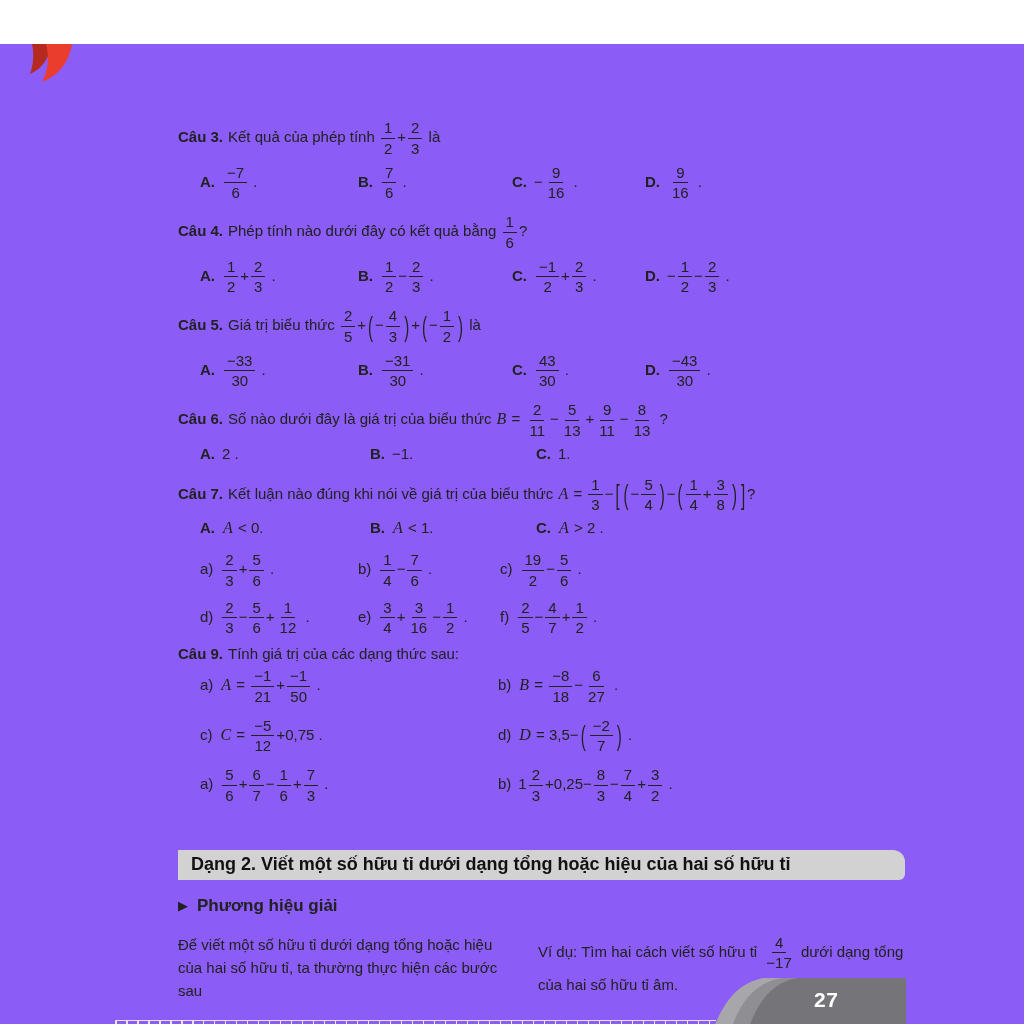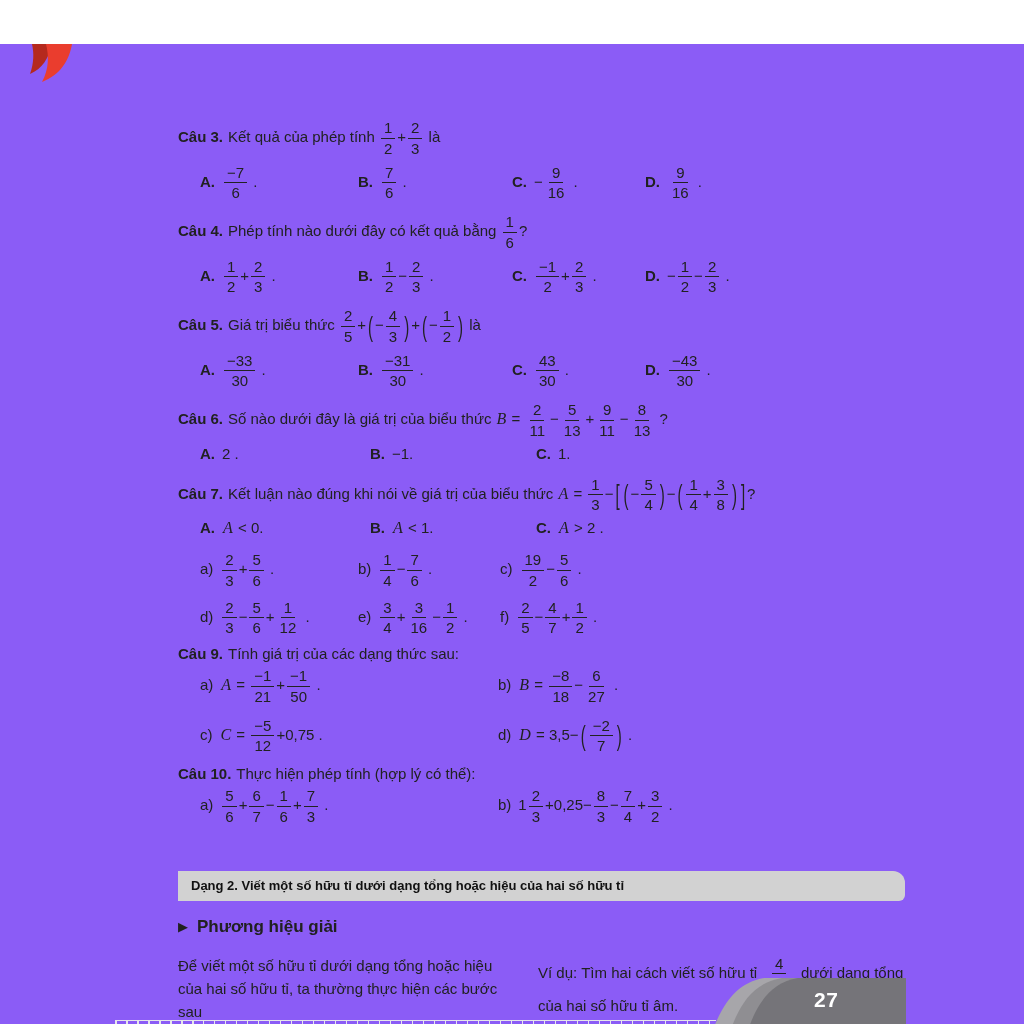--- a/index.html
+++ b/index.html
@@ -26,21 +26,21 @@
   
   .frac{display:inline-flex;flex-direction:column;align-items:center;vertical-align:middle;
         margin:2px 2px;line-height:1.05;text-align:center;}
   .fn{padding:0 3px 2px 3px;border-bottom:1.4px solid #222;}
   .fd{padding:2px 3px 0 3px;}
   .br{display:inline-block;transform:scaleY(1.8);vertical-align:middle;margin:0 2px;font-weight:300;}
   .mv{font-family:"Liberation Serif","DejaVu Serif",serif;font-style:italic;font-size:16px;margin:0 1px;}
 
   
   .band{margin-top:44px;height:30px;display:flex;align-items:center;padding-left:13px;
-        width:714px;border-radius:0 12px 6px 0;font-weight:bold;font-size:13px;color:#111;}
+        width:714px;border-radius:0 12px 6px 0;font-weight:bold;font-size:18px;color:#111;}
   .method-title{display:flex;align-items:center;margin:16px 0 17px 0;font-weight:bold;font-size:17px;}
   .tri{font-size:13px;margin-right:9px;line-height:1;}
   .cols{display:flex;gap:30px;}
   .col-left{width:330px;line-height:1.55;}
   .col-right{flex:1;line-height:1.55;}
   .ex-label{font-weight:normal;margin-right:4px;}
 
   
   .ribbon{position:absolute;left:26px;top:0;}
 
@@ -281,23 +281,20 @@
       <span class="opt"><span class="part-label">c)</span><span><i class="mv">C</i> = <span class="frac">
               <span class="fn">−5</span>
               <span class="fd">12</span>
             </span>+0,75 .</span></span>
       <span class="opt"><span class="part-label">d)</span><span><i class="mv">D</i> = 3,5−<span class="br">(</span><span class="frac">
               <span class="fn">−2</span>
               <span class="fd">7</span>
             </span><span class="br">)</span> .</span></span>
     </div>
 
-    <div class="q-head">
-      <span class="q-label">Câu 10.</span><span class="q-text">Thực hiện phép tính (hợp lý có thể):</span>
-    </div>
     <div class="parts2">
       <span class="opt"><span class="part-label">a)</span><span><span class="frac">
               <span class="fn">5</span>
               <span class="fd">6</span>
             </span>+<span class="frac">
               <span class="fn">6</span>
               <span class="fd">7</span>
             </span>−<span class="frac">
               <span class="fn">1</span>
               <span class="fd">6</span>

